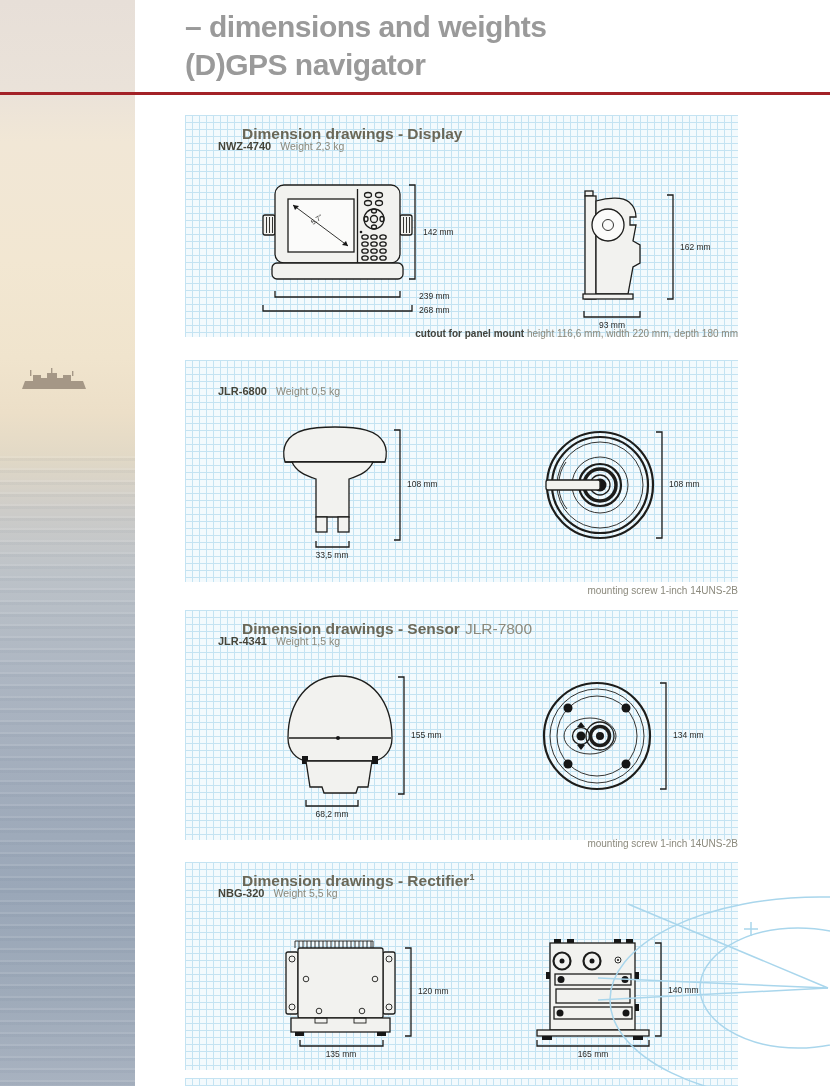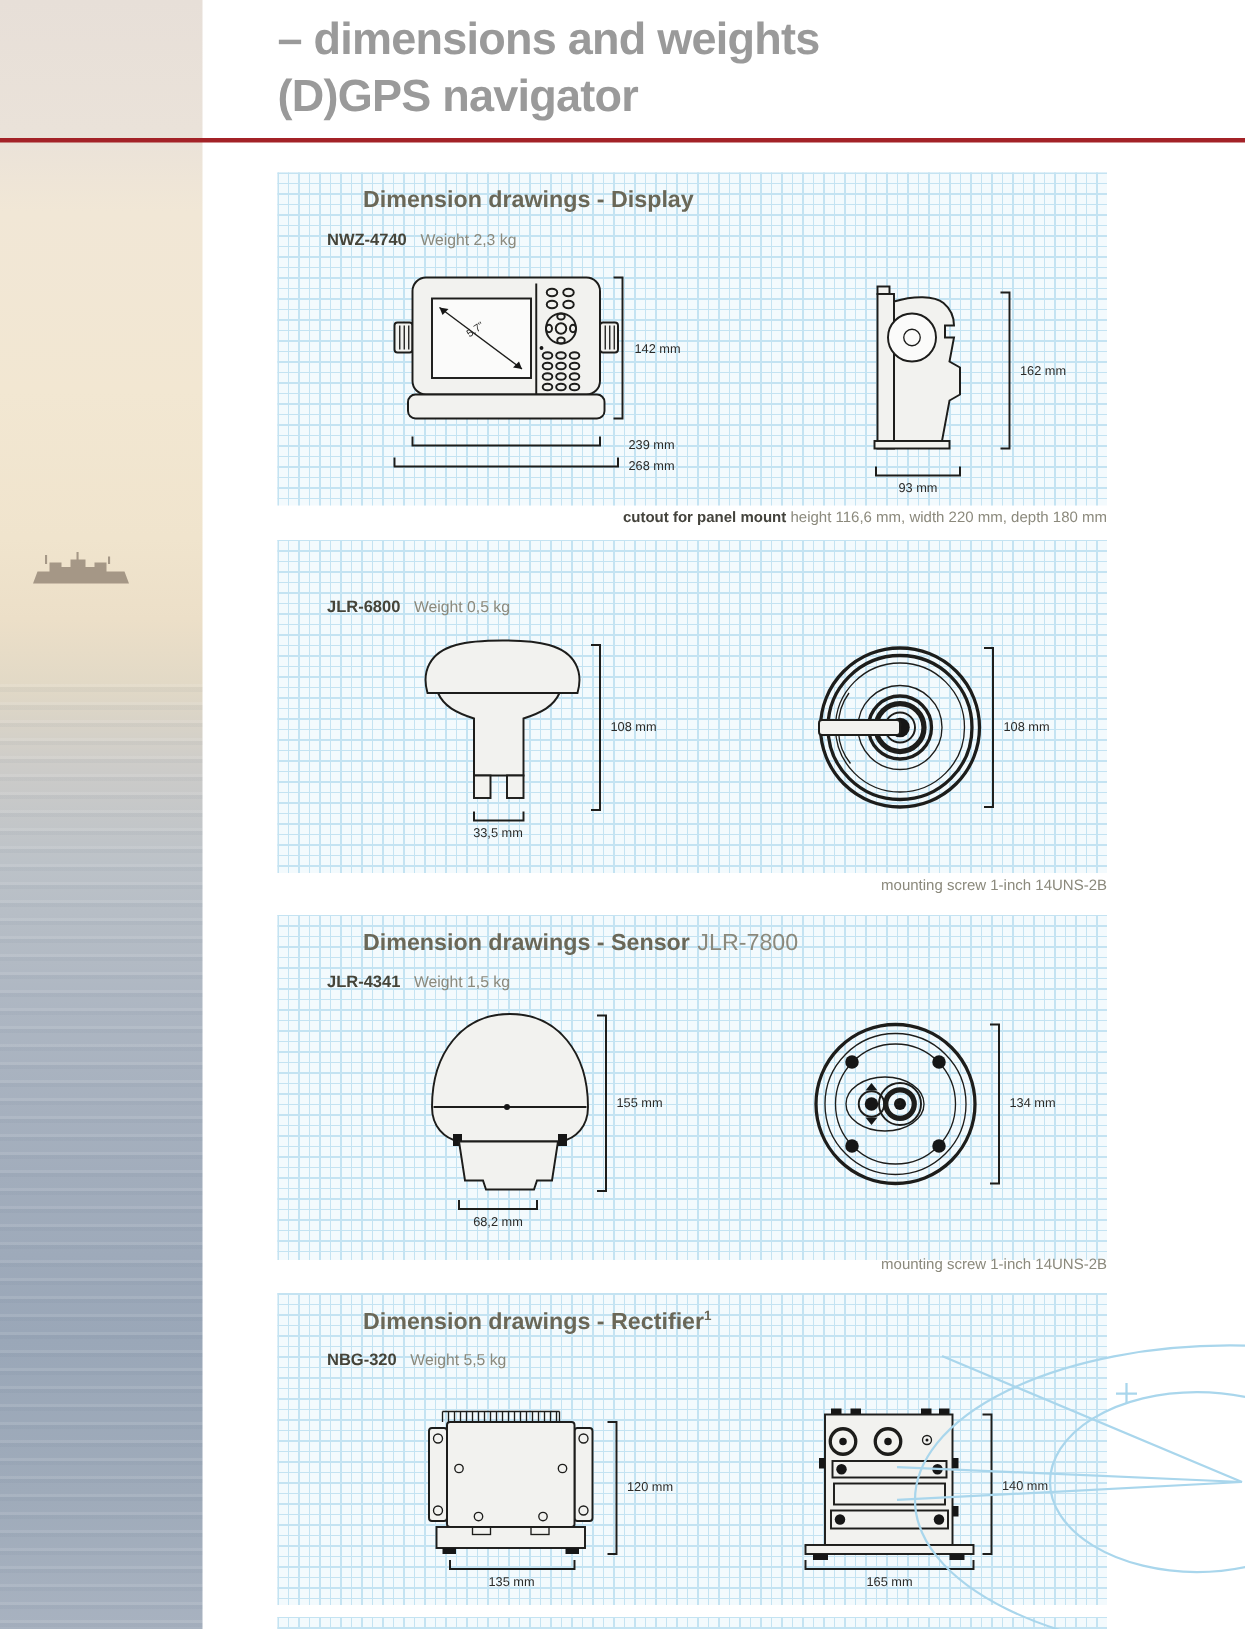--- a/index.html
+++ b/index.html
@@ -31,21 +31,21 @@
   .panel{
     position:absolute;left:185px;width:553px;z-index:1;
     background:
       repeating-linear-gradient(to right,#c4e3f2 0 1px, transparent 1px 7px),
       repeating-linear-gradient(to bottom,#c4e3f2 0 1px, transparent 1px 7px),
       #f3fafd;
   }
   .panel-title{position:absolute;left:14px;top:10px;font-size:15.5px;font-weight:bold;color:#6a6757;white-space:nowrap;margin-left:43px;}
   .pt-light{font-weight:normal;color:#8b897c;margin-left:5px;}
   .pt-sup{font-size:9px;}
-  .model-line{position:absolute;left:33px;top:39px;font-size:11px;white-space:nowrap;}
+  .model-line{position:absolute;left:33px;top:25px;font-size:11px;white-space:nowrap;}
   .model-name{font-weight:bold;color:#454439;}
   .model-weight{color:#8b897c;margin-left:6px;font-size:10.5px;}
   .drawing{position:absolute;left:0;top:0;}
   .drawing path,.drawing rect,.drawing circle,.drawing ellipse,.drawing line{
     stroke:#1d1d1b;stroke-width:1.3;fill:none;}
   .drawing .fill{fill:#f2f2ef;}
   .drawing .fill2{fill:#fbfbfa;}
   .drawing .dark{fill:#161616;stroke:none;}
   .drawing .thin{stroke-width:.9;}
   .drawing .thick{stroke-width:2.2;}
@@ -138,21 +138,21 @@
       <circle class="fill2" cx="423" cy="110" r="16"></circle>
       <circle class="thin" cx="423" cy="110" r="5.5"></circle>
       <rect class="fill" x="398" y="179" width="50" height="5"></rect>
       <path d="M482,80 H488 V184 H482"></path>
       <text x="495" y="135">162 mm</text>
       <path d="M399,196 V202 H455 V196"></path>
       <text x="427" y="213" text-anchor="middle">93 mm</text>
     </g>
   </svg>
 </section>
-<div class="caption" style="top:340px;">
+<div class="caption" style="top:328px;">
   <b>cutout for panel mount</b><span> height 116,6 mm, width 220 mm, depth 180 mm</span>
 </div>
 
 <section class="panel" style="top:360px;height:222px;">
   <div class="model-line">
     <span class="model-name">JLR-6800</span>
     <span class="model-weight">Weight 0,5 kg</span>
   </div>
   <svg class="drawing" width="553" height="222" viewBox="0 0 553 222">
     <g>

